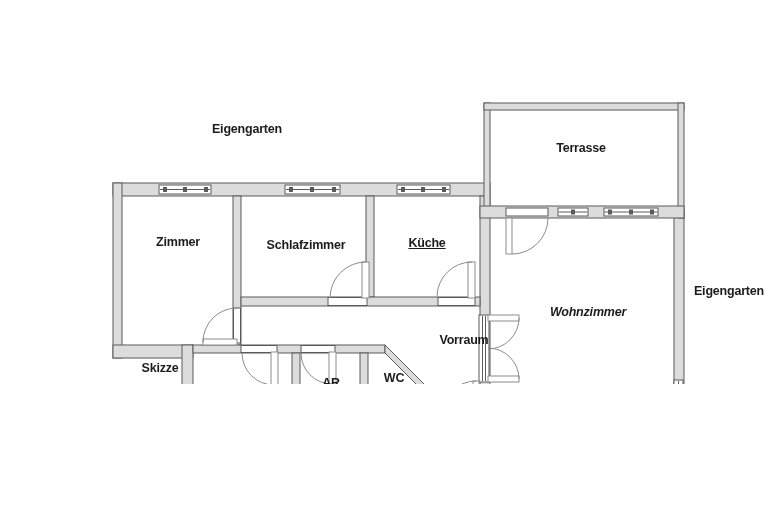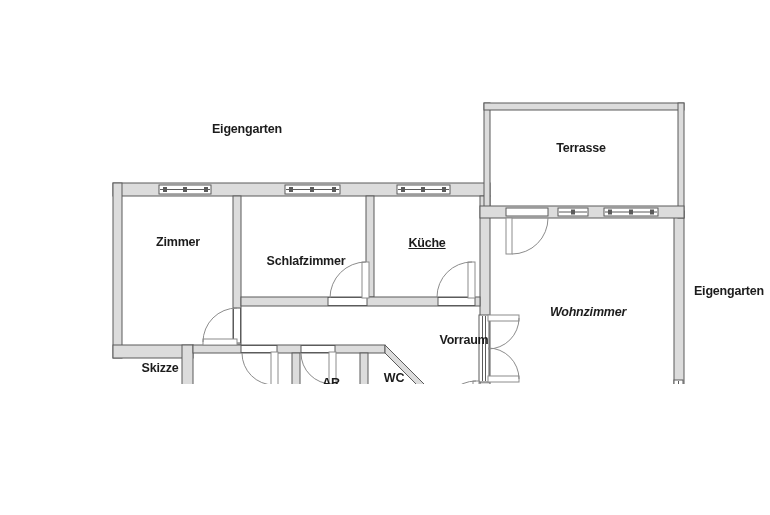--- a/index.html
+++ b/index.html
@@ -157,20 +157,20 @@
       <polygon class="arrow" points="457,397 471,420 464,420 464,443 450,443 450,420 443,420"></polygon>
     </g>
   </svg>
 
   <span class="lbl" style="left:247px;top:129px;">Eigengarten</span>
   <span class="lbl" style="left:729px;top:291px;">Eigengarten</span>
   <span class="lbl" style="left:160px;top:368px;">Skizze</span>
 
   <span class="lbl" style="left:581px;top:148px;">Terrasse</span>
   <span class="lbl" style="left:178px;top:242px;">Zimmer</span>
-  <span class="lbl" style="left:306px;top:261px;">Schlafzimmer</span>
+  <span class="lbl" style="left:306px;top:245px;">Schlafzimmer</span>
   <span class="lbl" style="left:427px;top:243px;text-decoration:underline;">Küche</span>
   <span class="lbl" style="left:588px;top:312px;font-style:italic;">Wohnzimmer</span>
   <span class="lbl" style="left:436px;top:340px;margin-left:28px;">Vorraum</span>
   <span class="lbl" style="left:247px;top:391px;">Bad</span>
   <span class="lbl" style="left:331px;top:383px;">AR</span>
   <span class="lbl" style="left:394px;top:378px;">WC</span>
 </div>
 
 </body></html>

